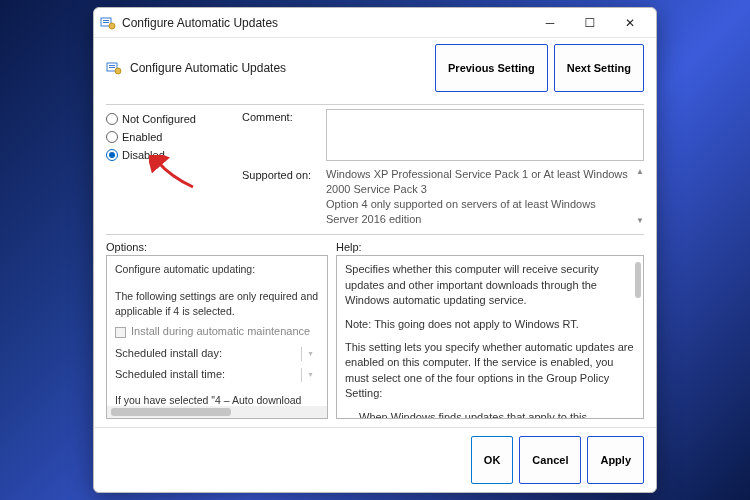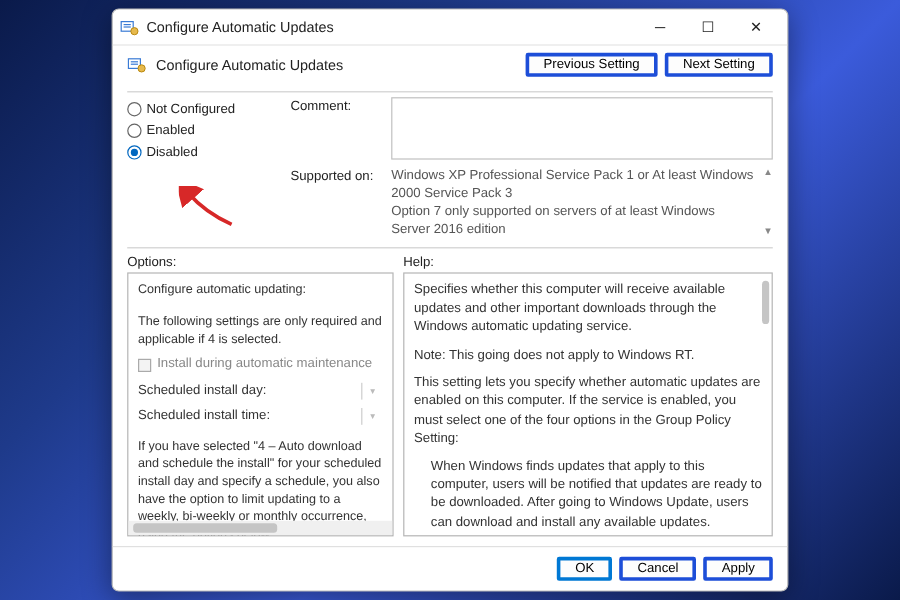--- a/index.html
+++ b/index.html
@@ -30,23 +30,24 @@
     font-size: 12px; cursor: default;
   }
   .header-row {
     display: flex; align-items: center;
     padding: 6px 12px 8px 12px; gap: 8px;
   }
   .header-row .hdr-icon { width: 16px; height: 16px; }
   .header-row .hdr-title { flex: 1; font-size: 12px; }
   .nav-btns { display: flex; gap: 6px; }
   .btn {
-    background: #fdfdfd; border: 3px solid #1d4ed8;
-    padding: 1px 12px; font-size: 11px; border-radius: 2px;
+    background: #fdfdfd; border: 1px solid #1d4ed8;
+    padding: 17px 12px; font-size: 11px; border-radius: 2px;
     cursor: default;
+    font-weight: bold;
   }
   .btn-primary { border-color: #0078d4; }
   .top-section {
     display: flex; padding: 0 12px 4px 12px; gap: 28px;
   }
   .radio-col { width: 108px; padding-top: 4px; display: flex; flex-direction: column; gap: 6px; }
   .radio-item { display: flex; align-items: center; gap: 4px; font-size: 11px; }
   .radio {
     width: 12px; height: 12px; border: 1px solid #666; border-radius: 50%;
     display: inline-flex; align-items: center; justify-content: center; flex-shrink: 0;
@@ -166,21 +167,21 @@
 
     <div class="fields-col">
       <div class="field-row">
         <div class="field-label">Comment:</div>
         <textarea class="comment-box" style=""></textarea>
       </div>
       <div class="field-row">
         <div class="field-label">Supported on:</div>
         <div class="supported-box">
           <div>Windows XP Professional Service Pack 1 or At least Windows 2000 Service Pack 3</div>
-          <div>Option 7 only supported on servers of at least Windows Server 2016 edition</div>
+          <div>Option 4 only supported on servers of at least Windows Server 2016 edition</div>
           <div class="sup-scroll">
               <span>▲</span>
               <span>▼</span>
             </div>
         </div>
       </div>
     </div>
   </div>
 
   <div class="divider"></div>
@@ -209,21 +210,21 @@
       </div>
       <div class="opt-sub" style="margin-top:4px">If you have selected "4 – Auto download and schedule the install" for your scheduled install day and specify a schedule, you also have the option to limit updating to a weekly, bi-weekly or monthly occurrence, using the options below:</div>
 
       <div class="hscroll-track">
           <div class="hscroll-thumb"></div>
         </div>
     </div>
 
     <div class="pane pane-help">
       <div class="help-body">
-        <p>Specifies whether this computer will receive available updates and other important downloads through the Windows automatic updating service.</p>
+        <p>Specifies whether this computer will receive security updates and other important downloads through the Windows automatic updating service.</p>
         <p>Note: This going does not apply to Windows RT.</p>
         <p>This setting lets you specify whether automatic updates are enabled on this computer. If the service is enabled, you must select one of the four options in the Group Policy Setting:</p>
         <p class="indent">When Windows finds updates that apply to this computer, users will be notified that updates are ready to be downloaded. After going to Windows Update, users can download and install any available updates.</p>
 
       </div>
       <div class="vscroll-thumb"></div>
     </div>
   </div>
 
   <div class="footer">

